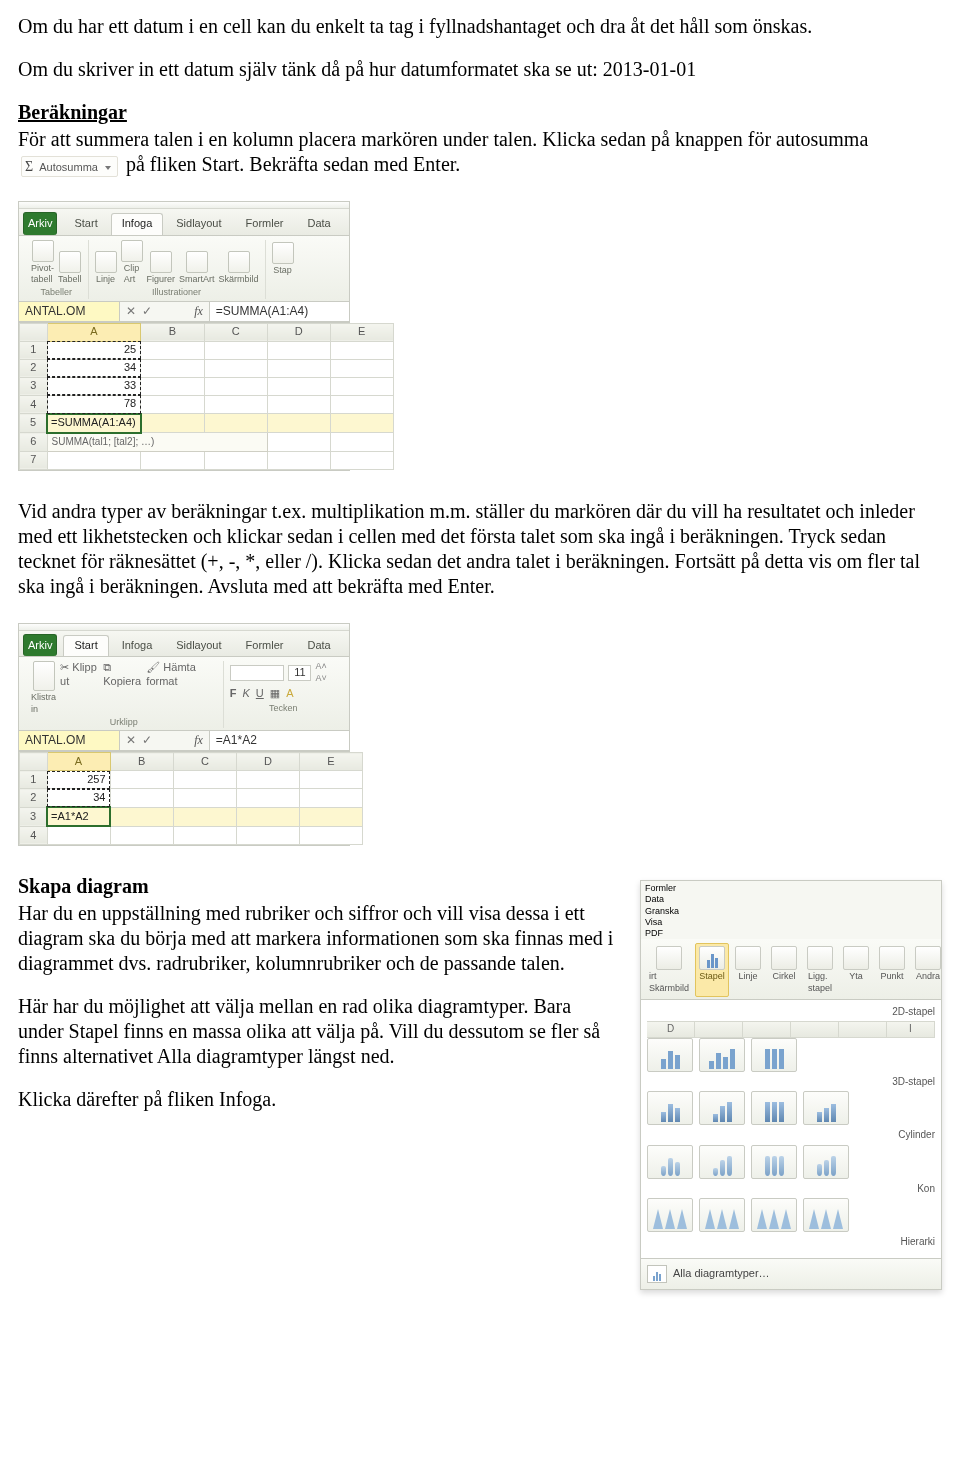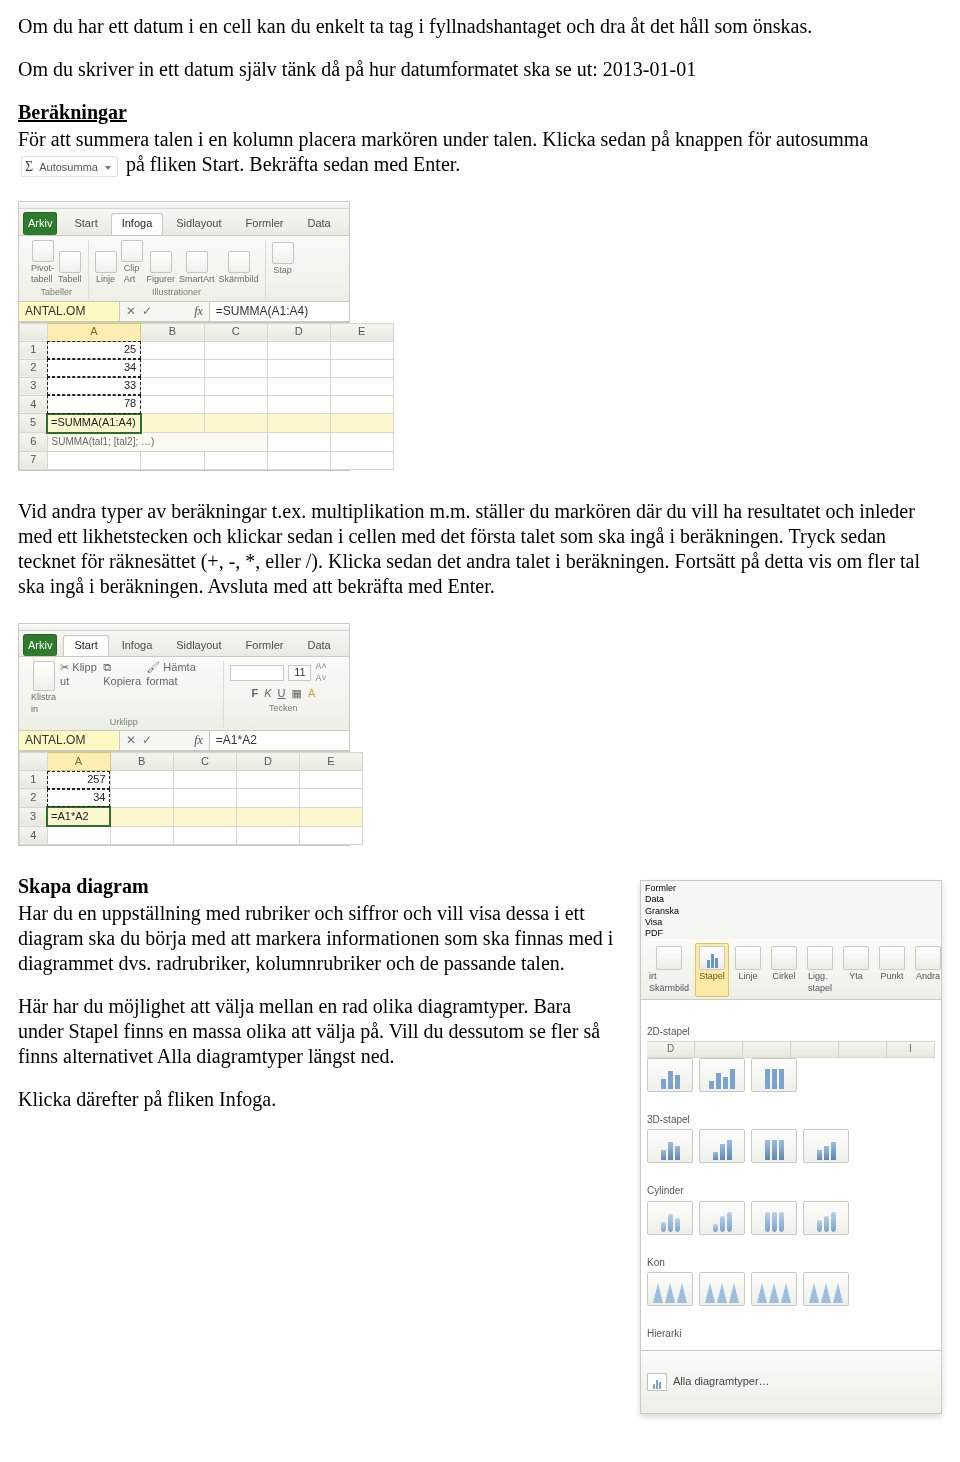--- a/index.html
+++ b/index.html
@@ -247,21 +247,21 @@
     border: 1px solid #c9cbc3;
     border-radius: 2px;
     display:flex; align-items:flex-end; justify-content:center; gap:1px;
     padding:1px;
   }
   .chartpop .cp-ritem .ico span{
     display:block; width:3px; background:#6a96c9;
   }
   .chartpop .cp-body { background:#fff; padding: 4px 6px 6px 6px; }
   .chartpop .cp-section-label {
-    font-size: 10px; color:#555; margin: 22px 0 3px 0;
+    font-size: 10px; color:#555; margin: 2px 0 3px 0; text-align: right;
   }
   .chartpop .cp-row { display:flex; gap:6px; margin-bottom:4px; flex-wrap: wrap;}
   .chartpop .thumb {
     width: 40px; height: 28px;
     border: 1px solid #c9cbc3;
     background: linear-gradient(#fdfdfb,#eef0e9);
     border-radius: 2px;
     display:flex; align-items:flex-end; justify-content:center; gap:2px;
     padding: 2px;
   }
@@ -278,21 +278,21 @@
   .chartpop .cp-hdrrow {
     display:flex; background:linear-gradient(#f4f5ef,#e7e9e0);
     border-top:1px solid #d6d8cf; border-bottom:1px solid #d6d8cf;
   }
   .chartpop .cp-hdrrow div{
     flex:1; text-align:center; font-size:10px; color:#666; padding:1px 0;
     border-right:1px solid #d6d8cf;
   }
   .chartpop .cp-footer{
     display:flex; align-items:center; gap:6px;
-    padding:22px 6px;
+    padding:6px 6px;
     background:linear-gradient(#fafbf7,#edefe7);
     border-top:1px solid #c9cbc3;
     font-size:11px; color:#444;
   }
   .chartpop .cp-footer .mini{
     width:16px;height:14px;border:1px solid #c2c4bb;background:#fff;
     display:flex;align-items:flex-end;justify-content:center;gap:1px;padding:1px;
   }
   .chartpop .cp-footer .mini span{display:block;width:2px;background:#7aa3ce;}
 </style>
@@ -480,21 +480,21 @@
           </div>
         <div style="display:flex;flex-direction:row;gap:2px;font-size:11px;color:#666">
           <div>✂ <span>Klipp ut</span></div>
           <div>⧉ <span>Kopiera</span></div>
           <div>🖌 <span>Hämta format</span></div>
         </div>
       </div>
       <div class="grp-label">Urklipp</div>
     </div>
     <div class="group">
-      <div class="grp-icons" style="flex-direction:column;align-items:center;gap:3px">
+      <div class="grp-icons" style="flex-direction:column;align-items:flex-start;gap:3px">
         <div style="display:flex;gap:4px;align-items:center">
           <div style="width:60px;height:14px;border:1px solid #c9cbc3;background:#fff"></div>
           <div style="width:24px;height:14px;border:1px solid #c9cbc3;background:#fff;text-align:center">11</div>
           <span style="font-size:9px;color:#888">A˄ A˅</span>
         </div>
         <div style="display:flex;gap:6px;font-size:11px;color:#666">
           <b>F</b>
           <i>K</i>
           <u>U</u>
           <span>▦</span>

